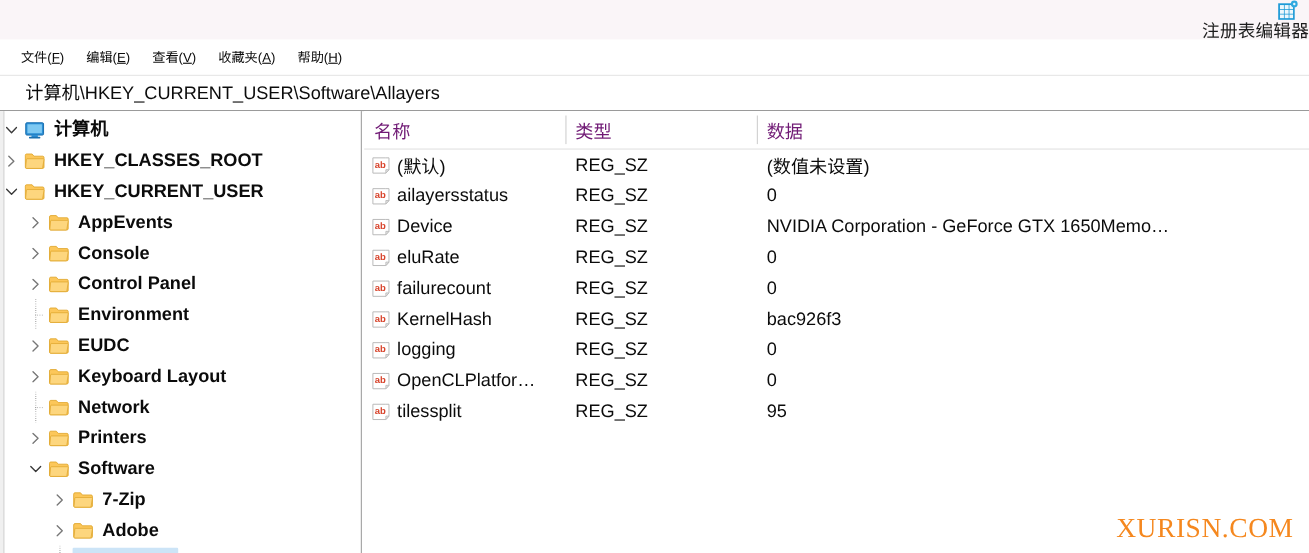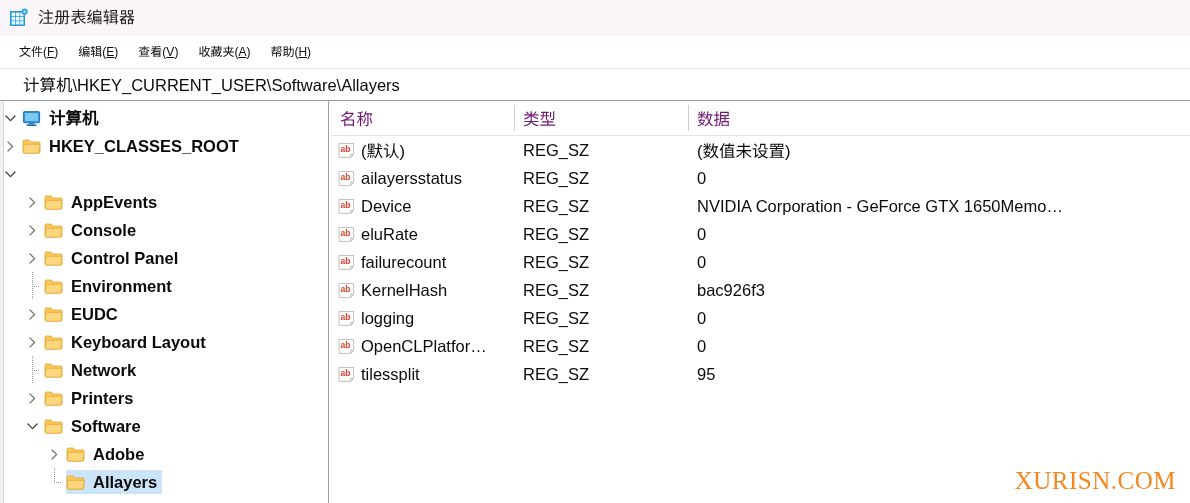--- a/index.html
+++ b/index.html
@@ -22,23 +22,24 @@
   }
 
   
   .titlebar {
     position: absolute;
     left: 0; top: 0;
     width: 1190px;
     height: 36px;
     background: #faf5f8;
     display: flex;
-    align-items: center;
+    align-items: flex-end;
     padding-left: 9px;
     box-sizing: border-box;
+    flex-direction: column;
   }
   .titlebar .app-icon {
     width: 20px;
     height: 20px;
     position: relative;
     flex: 0 0 auto;
     margin-right: 9px;
   }
   .titlebar .title-text {
     font-size: 16px;
@@ -367,20 +368,29 @@
               </span>
               <span class="node-text">HKEY_CLASSES_ROOT</span>
             </span>
           </div>
           <div class="tree-row">
             <span class="twisty">
               <svg width="11" height="11" viewBox="0 0 11 11">
                 <path d="M1 3 L5.5 7.6 L10 3" fill="none" stroke="#3a3a3a" stroke-width="1.25" stroke-linecap="round" stroke-linejoin="round"></path>
               </svg>
             </span>
+            <span class="label-wrap">
+              <span class="node-icon">
+                <svg class="folder-ico" width="20" height="17" viewBox="0 0 20 17">
+                  <path d="M1 3.2 C1 2.5 1.5 2 2.1 2 H7.2 L8.9 4.0 H16.9 C17.5 4.0 18 4.5 18 5.1 V14.0 C18 14.6 17.5 15.1 16.9 15.1 H2.1 C1.5 15.1 1 14.6 1 14.0 Z" fill="#fcc75a" stroke="#e0a72e" stroke-width="0.8"></path>
+                  <path d="M2.6 6.3 H17.3 C17.8 6.3 18.1 6.7 18.0 7.1 L16.8 14.3 C16.7 14.8 16.3 15.1 15.9 15.1 H2.1 C1.6 15.1 1.2 14.7 1.3 14.2 L2.0 6.9 C2.0 6.6 2.3 6.3 2.6 6.3 Z" fill="#fdd67e" stroke="#e0a72e" stroke-width="0.7"></path>
+                </svg>
+              </span>
+              <span class="node-text">HKEY_CURRENT_USER</span>
+            </span>
           </div>
           <div class="tree-row">
             <span class="guide "></span>
             <span class="twisty">
               <svg width="11" height="11" viewBox="0 0 11 11">
                 <path d="M3 1 L7.6 5.5 L3 10" fill="none" stroke="#777777" stroke-width="1.25" stroke-linecap="round" stroke-linejoin="round"></path>
               </svg>
             </span>
             <span class="label-wrap">
               <span class="node-icon">
@@ -511,20 +521,38 @@
               </svg>
             </span>
             <span class="label-wrap">
               <span class="node-icon">
                 <svg class="folder-ico" width="20" height="17" viewBox="0 0 20 17">
                   <path d="M1 3.2 C1 2.5 1.5 2 2.1 2 H7.2 L8.9 4.0 H16.9 C17.5 4.0 18 4.5 18 5.1 V14.0 C18 14.6 17.5 15.1 16.9 15.1 H2.1 C1.5 15.1 1 14.6 1 14.0 Z" fill="#fcc75a" stroke="#e0a72e" stroke-width="0.8"></path>
                   <path d="M2.6 6.3 H17.3 C17.8 6.3 18.1 6.7 18.0 7.1 L16.8 14.3 C16.7 14.8 16.3 15.1 15.9 15.1 H2.1 C1.6 15.1 1.2 14.7 1.3 14.2 L2.0 6.9 C2.0 6.6 2.3 6.3 2.6 6.3 Z" fill="#fdd67e" stroke="#e0a72e" stroke-width="0.7"></path>
                 </svg>
               </span>
               <span class="node-text">Software</span>
+            </span>
+          </div>
+          <div class="tree-row">
+            <span class="guide "></span>
+            <span class="guide "></span>
+            <span class="twisty">
+              <svg width="11" height="11" viewBox="0 0 11 11">
+                <path d="M3 1 L7.6 5.5 L3 10" fill="none" stroke="#777777" stroke-width="1.25" stroke-linecap="round" stroke-linejoin="round"></path>
+              </svg>
+            </span>
+            <span class="label-wrap">
+              <span class="node-icon">
+                <svg class="folder-ico" width="20" height="17" viewBox="0 0 20 17">
+                  <path d="M1 3.2 C1 2.5 1.5 2 2.1 2 H7.2 L8.9 4.0 H16.9 C17.5 4.0 18 4.5 18 5.1 V14.0 C18 14.6 17.5 15.1 16.9 15.1 H2.1 C1.5 15.1 1 14.6 1 14.0 Z" fill="#fcc75a" stroke="#e0a72e" stroke-width="0.8"></path>
+                  <path d="M2.6 6.3 H17.3 C17.8 6.3 18.1 6.7 18.0 7.1 L16.8 14.3 C16.7 14.8 16.3 15.1 15.9 15.1 H2.1 C1.6 15.1 1.2 14.7 1.3 14.2 L2.0 6.9 C2.0 6.6 2.3 6.3 2.6 6.3 Z" fill="#fdd67e" stroke="#e0a72e" stroke-width="0.7"></path>
+                </svg>
+              </span>
+              <span class="node-text">7-Zip</span>
             </span>
           </div>
           <div class="tree-row">
             <span class="guide "></span>
             <span class="guide "></span>
             <span class="twisty">
               <svg width="11" height="11" viewBox="0 0 11 11">
                 <path d="M3 1 L7.6 5.5 L3 10" fill="none" stroke="#777777" stroke-width="1.25" stroke-linecap="round" stroke-linejoin="round"></path>
               </svg>
             </span>

